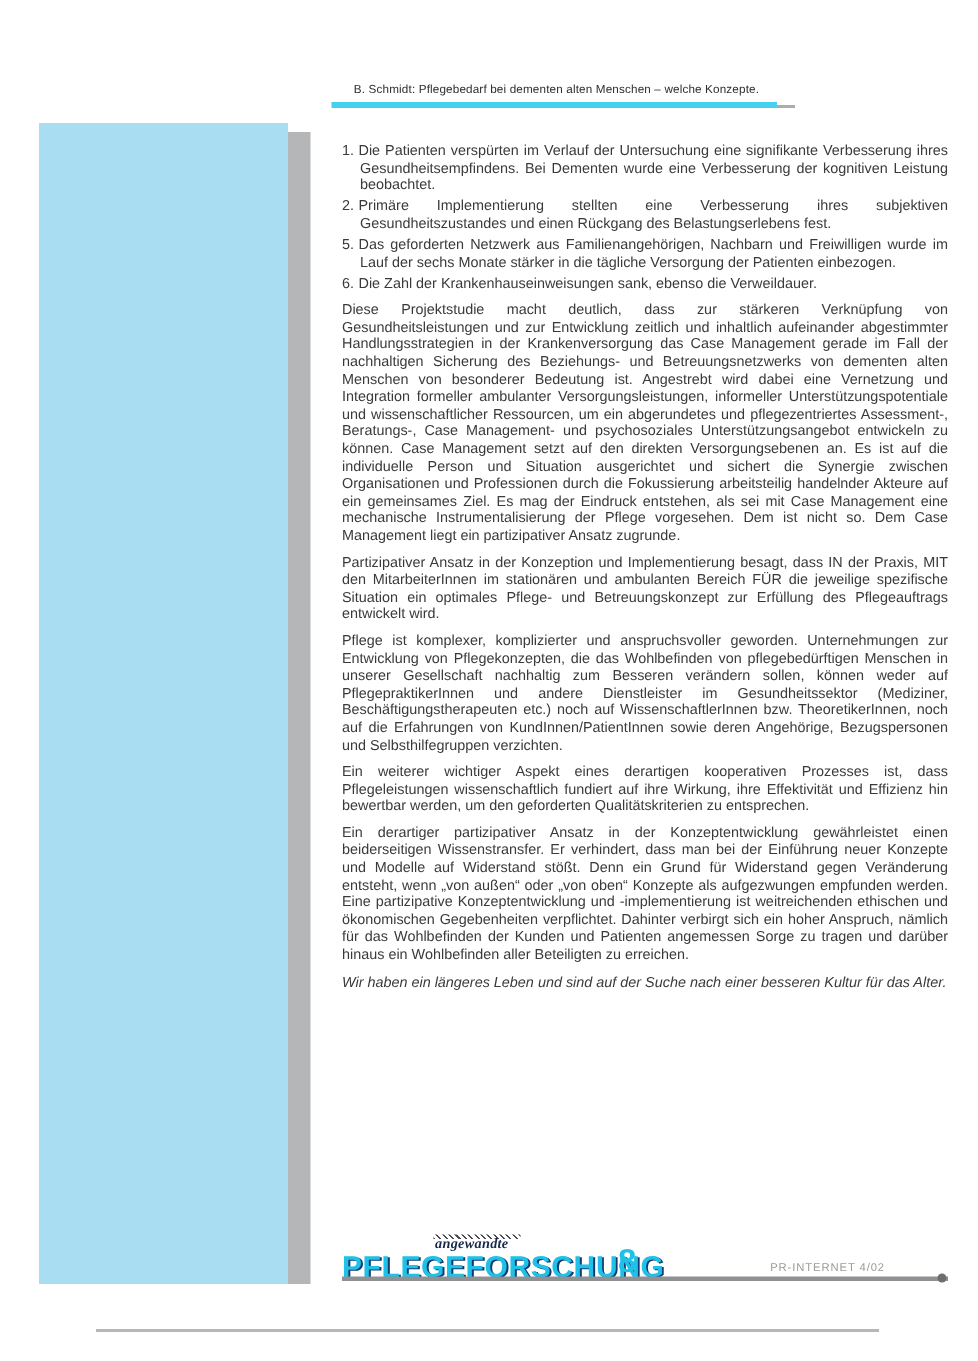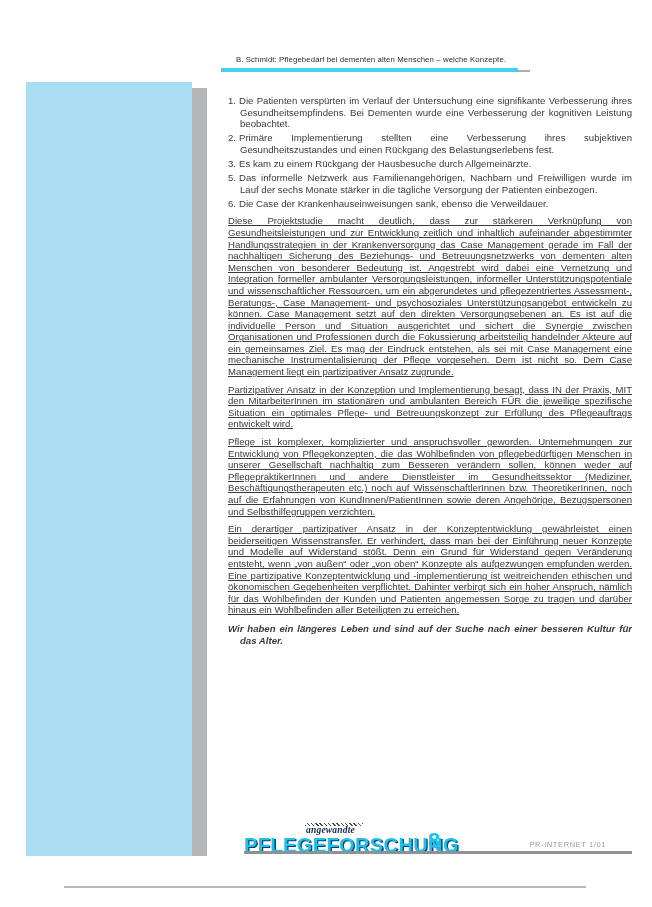--- a/index.html
+++ b/index.html
@@ -27,24 +27,24 @@
   
   .sidebar{position:absolute;left:26px;top:82px;width:166px;height:774px;background:var(--sidebar-blue);}
   .sidebar-shadow{position:absolute;left:192px;top:88px;width:15px;height:768px;background:var(--shadow-gray);}
   
   .textcol{
     position:absolute;left:228px;top:80px;width:404px;height:748px;overflow:hidden;
     font-size:9.6px;line-height:11.6px;text-align:justify;margin-top:15px;
   }
   .li{padding-left:12px;text-indent:-12px;margin:0 0 2.5px 0;}
   .li .num{padding-right:3px;}
-  .para{margin:6px 0 0 0;text-decoration:underline;}
-  .quote{margin:7px 0 0 0;font-style:italic;padding-left:12px;text-indent:-12px;font-weight:bold;}
+  .para{margin:6px 0 0 0;}
+  .quote{margin:7px 0 0 0;font-style:italic;padding-left:12px;text-indent:-12px;}
   
-  .footer{position:absolute;left:244px;top:823px;width:404px;height:40px;}
+  .footer{position:absolute;left:228px;top:823px;width:404px;height:40px;}
   .hatch{
     position:absolute;left:61px;top:0;width:58px;height:3px;
     background:repeating-linear-gradient(45deg,#4a4a55 0,#4a4a55 1px,transparent 1px,transparent 3px);
   }
   .imprint-top{
     position:absolute;left:62px;top:2px;
     font-family:"Liberation Serif",serif;font-style:italic;font-weight:bold;
     font-size:9.5px;color:#16294a;letter-spacing:.2px;
   }
   .imprint-name{
@@ -79,42 +79,40 @@
 
   <div class="textcol">
 
     <div class="li">
       <span class="num">1.</span><span>Die Patienten verspürten im Verlauf der Untersuchung eine signifikante Verbesserung ihres Gesundheitsempfindens. Bei Dementen wurde eine Verbesserung der kognitiven Leistung beobachtet.</span>
     </div>
     <div class="li">
       <span class="num">2.</span><span>Primäre Implementierung stellten eine Verbesserung ihres subjektiven Gesundheitszustandes und einen Rückgang des Belastungserlebens fest.</span>
     </div>
     <div class="li">
-      <span class="num">3.</span><span>Es kam zu einem Rückgang der Hausbesuche durch Allgemeinärzte.</span>
+      <span class="num">5.</span><span>Das geforderten Netzwerk aus Familienangehörigen, Nachbarn und Freiwilligen wurde im Lauf der sechs Monate stärker in die tägliche Versorgung der Patienten einbezogen.</span>
     </div>
     <div class="li">
-      <span class="num">5.</span><span>Das informelle Netzwerk aus Familienangehörigen, Nachbarn und Freiwilligen wurde im Lauf der sechs Monate stärker in die tägliche Versorgung der Patienten einbezogen.</span>
-    </div>
-    <div class="li">
-      <span class="num">6.</span><span>Die Case der Krankenhauseinweisungen sank, ebenso die Verweildauer.</span>
+      <span class="num">6.</span><span>Die Zahl der Krankenhauseinweisungen sank, ebenso die Verweildauer.</span>
     </div>
 
     <p class="para">Diese Projektstudie macht deutlich, dass zur stärkeren Verknüpfung von Gesundheitsleistungen und zur Entwicklung zeitlich und inhaltlich aufeinander abgestimmter Handlungsstrategien in der Krankenversorgung das Case Management gerade im Fall der nachhaltigen Sicherung des Beziehungs- und Betreuungsnetzwerks von dementen alten Menschen von besonderer Bedeutung ist. Angestrebt wird dabei eine Vernetzung und Integration formeller ambulanter Versorgungsleistungen, informeller Unterstützungspotentiale und wissenschaftlicher Ressourcen, um ein abgerundetes und pflegezentriertes Assessment-, Beratungs-, Case Management- und psychosoziales Unterstützungsangebot entwickeln zu können. Case Management setzt auf den direkten Versorgungsebenen an. Es ist auf die individuelle Person und Situation ausgerichtet und sichert die Synergie zwischen Organisationen und Professionen durch die Fokussierung arbeitsteilig handelnder Akteure auf ein gemeinsames Ziel. Es mag der Eindruck entstehen, als sei mit Case Management eine mechanische Instrumentalisierung der Pflege vorgesehen. Dem ist nicht so. Dem Case Management liegt ein partizipativer Ansatz zugrunde.</p>
     <p class="para">Partizipativer Ansatz in der Konzeption und Implementierung besagt, dass IN der Praxis, MIT den MitarbeiterInnen im stationären und ambulanten Bereich FÜR die jeweilige spezifische Situation ein optimales Pflege- und Betreuungskonzept zur Erfüllung des Pflegeauftrags entwickelt wird.</p>
     <p class="para">Pflege ist komplexer, komplizierter und anspruchsvoller geworden. Unternehmungen zur Entwicklung von Pflegekonzepten, die das Wohlbefinden von pflegebedürftigen Menschen in unserer Gesellschaft nachhaltig zum Besseren verändern sollen, können weder auf PflegepraktikerInnen und andere Dienstleister im Gesundheitssektor (Mediziner, Beschäftigungstherapeuten etc.) noch auf WissenschaftlerInnen bzw. TheoretikerInnen, noch auf die Erfahrungen von KundInnen/PatientInnen sowie deren Angehörige, Bezugspersonen und Selbsthilfegruppen verzichten.</p>
+    <p class="para">Ein weiterer wichtiger Aspekt eines derartigen kooperativen Prozesses ist, dass Pflegeleistungen wissenschaftlich fundiert auf ihre Wirkung, ihre Effektivität und Effizienz hin bewertbar werden, um den geforderten Qualitätskriterien zu entsprechen.</p>
     <p class="para">Ein derartiger partizipativer Ansatz in der Konzeptentwicklung gewährleistet einen beiderseitigen Wissenstransfer. Er verhindert, dass man bei der Einführung neuer Konzepte und Modelle auf Widerstand stößt. Denn ein Grund für Widerstand gegen Veränderung entsteht, wenn „von außen“ oder „von oben“ Konzepte als aufgezwungen empfunden werden. Eine partizipative Konzeptentwicklung und -implementierung ist weitreichenden ethischen und ökonomischen Gegebenheiten verpflichtet. Dahinter verbirgt sich ein hoher Anspruch, nämlich für das Wohlbefinden der Kunden und Patienten angemessen Sorge zu tragen und darüber hinaus ein Wohlbefinden aller Beteiligten zu erreichen.</p>
     <p class="quote">Wir haben ein längeres Leben und sind auf der Suche nach einer besseren Kultur für das Alter.</p>
 
   </div>
 
   <div class="footer">
     <div class="hatch"></div>
     <div class="imprint-top">angewandte</div>
     <div class="imprint-name">PFLEGEFORSCHUNG</div>
     <div class="page-number">8</div>
-    <div class="issue-label">PR-INTERNET 1/01</div>
+    <div class="issue-label">PR-INTERNET 4/02</div>
     <div class="footer-rule"></div>
     <div class="footer-rule-dot"></div>
   </div>
 
   <div class="bottom-rule"></div>
 
 </div>
 
 </body></html>

